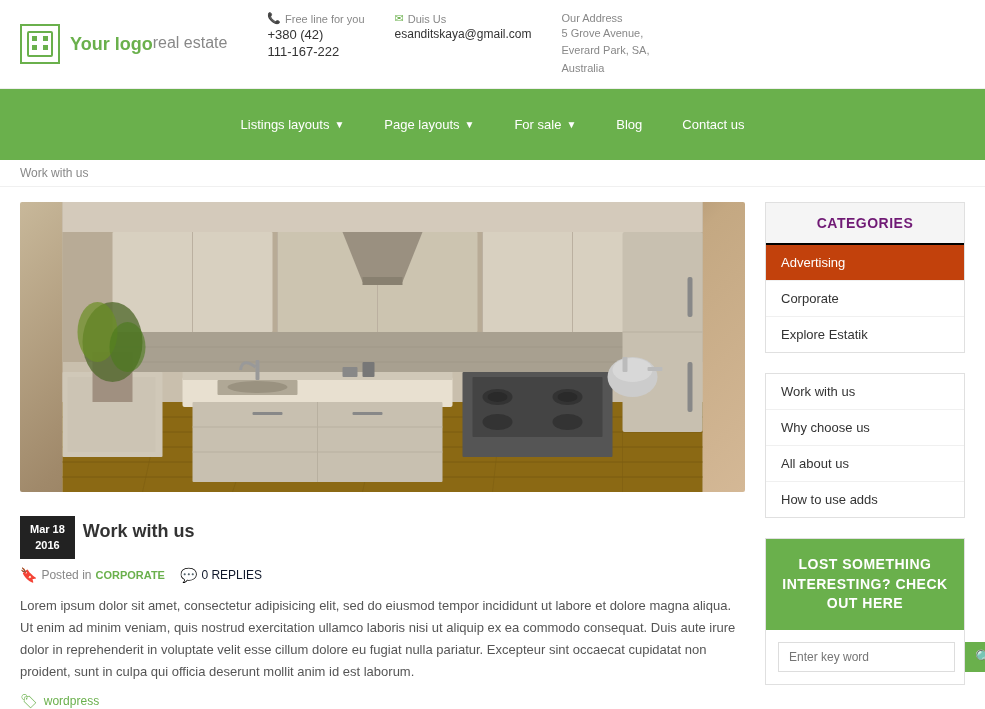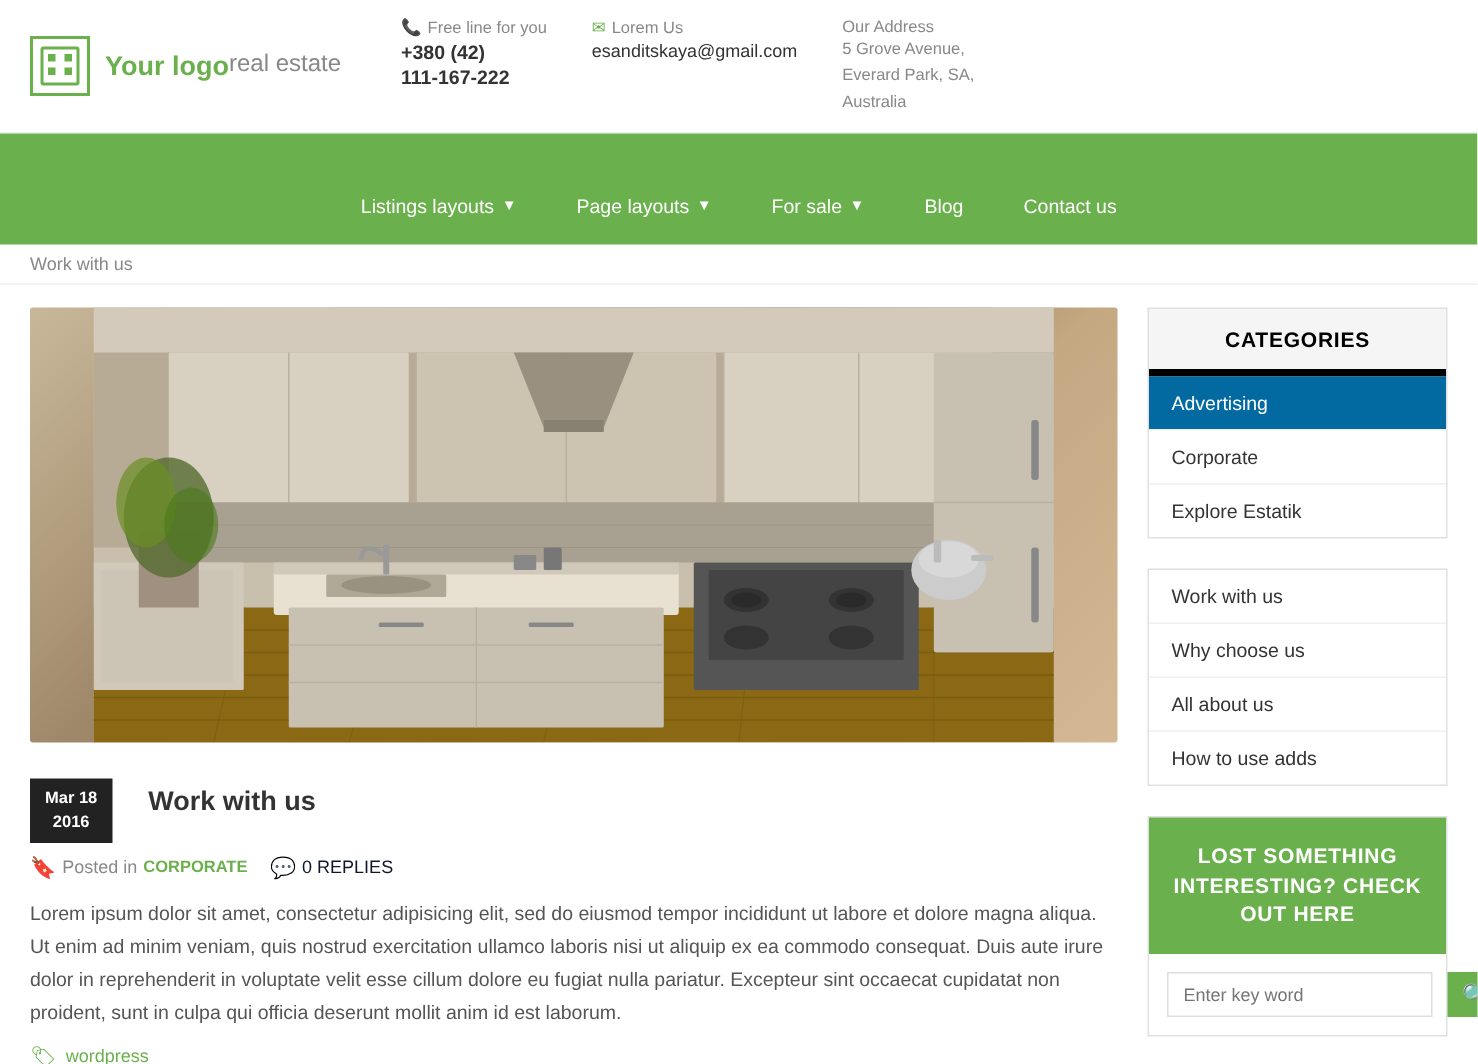--- a/index.html
+++ b/index.html
@@ -9,67 +9,67 @@
     .header { display: flex; align-items: center; padding: 12px 20px; background: #fff; border-bottom: 1px solid #eee; }
     .logo-area { display: flex; align-items: center; gap: 10px; min-width: 200px; }
     .logo-icon { width: 40px; height: 40px; border: 2px solid #6ab04c; display: flex; align-items: center; justify-content: center; }
     .logo-icon svg { width: 30px; height: 30px; }
     .logo-text { display: flex; flex-direction: row; }
     .logo-title { color: #6ab04c; font-size: 18px; font-weight: bold; }
     .logo-sub { color: #888; font-size: 16px; }
     .contact-info { display: flex; gap: 30px; margin-left: 40px; flex: 1; }
     .contact-item { display: flex; flex-direction: column; gap: 2px; }
     .contact-label { color: #888; font-size: 11px; display: flex; align-items: center; gap: 4px; }
-    .contact-value { font-size: 13px; color: #333; font-weight: bold; }
+    .contact-value { font-size: 13px; color: #333; font-weight: normal; }
     .contact-email { font-size: 12px; color: #333; }
     .contact-address { font-size: 11px; color: #888; line-height: 1.4; }
 
     
     .navbar { background: #6ab04c; padding: 0 20px; display: flex; align-items: center; justify-content: center; gap: 0; }
-    .nav-item { color: #fff; padding: 18px 20px; font-size: 13px; cursor: pointer; display: flex; align-items: center; gap: 5px; white-space: nowrap; margin-top: 23px; }
+    .nav-item { color: #fff; padding: 28px 20px; font-size: 13px; cursor: pointer; display: flex; align-items: center; gap: 5px; white-space: nowrap; }
     .nav-arrow { font-size: 10px; }
 
     
     .breadcrumb { padding: 6px 20px; font-size: 12px; color: #888; border-bottom: 1px solid #f0f0f0; }
 
     
     .main-content { display: flex; gap: 20px; padding: 15px 20px; }
     .content-area { flex: 1; min-width: 0; }
     .sidebar { width: 200px; flex-shrink: 0; }
 
     
     .featured-image { width: 100%; height: 290px; background: linear-gradient(135deg, #c8b89a 0%, #a0896a 30%, #8b7355 50%, #c4a882 70%, #d4b896 100%); border-radius: 2px; overflow: hidden; position: relative; }
     
     
     .post-date { background: #222; color: #fff; padding: 6px 10px; font-size: 11px; font-weight: bold; display: inline-block; margin-top: 12px; text-align: center; line-height: 1.4; }
-    .post-header { display: flex; align-items: center; gap: 24px; margin-top: 12px; }
+    .post-header { display: flex; align-items: center; gap: 8px; margin-top: 12px; }
     .post-title { font-size: 18px; font-weight: bold; color: #333; }
 
     
     .post-meta { display: flex; align-items: center; gap: 15px; margin-top: 8px; font-size: 12px; color: #888; }
     .post-meta .posted-in { display: flex; align-items: center; gap: 4px; }
     .category-tag { color: #6ab04c; font-weight: bold; text-transform: uppercase; font-size: 11px; }
     .replies-tag { display: flex; align-items: center; gap: 4px; color: #6ab04c; font-size: 12px; }
     .icon-bookmark { color: #6ab04c; font-size: 14px; }
     .icon-comment { color: #6ab04c; font-size: 14px; }
 
     
     .post-body { margin-top: 12px; font-size: 13px; color: #555; line-height: 1.7; }
     .post-tags { margin-top: 10px; display: flex; align-items: center; gap: 6px; }
     .tag-icon { color: #6ab04c; font-size: 14px; }
     .tag-link { color: #6ab04c; font-size: 12px; }
 
     
     .sidebar-widget { border: 1px solid #e0e0e0; margin-bottom: 20px; }
-    .widget-title { background: #f5f5f5; padding: 12px 15px; font-size: 14px; font-weight: bold; text-align: center; color: #000000; border-bottom: 5px solid #000000; letter-spacing: 0.5px; }
+    .widget-title { background: #f5f5f5; padding: 12px 15px; font-size: 14px; font-weight: bold; text-align: center; color: #701a75; border-bottom: 2px solid #000000; letter-spacing: 0.5px; }
     .category-list { list-style: none; }
     .category-list li { border-bottom: 1px solid #f0f0f0; }
     .category-list li:last-child { border-bottom: none; }
     .category-list li a { display: block; padding: 10px 15px; color: #333; text-decoration: none; font-size: 13px; }
-    .category-list li.active a { background: #0369a1; color: #fff; }
+    .category-list li.active a { background: #c2410c; color: #fff; }
 
     .recent-list { list-style: none; }
     .recent-list li { border-bottom: 1px solid #f0f0f0; }
     .recent-list li:last-child { border-bottom: none; }
     .recent-list li a { display: block; padding: 10px 15px; color: #333; text-decoration: none; font-size: 13px; }
 
     
     .search-widget { border: 1px solid #e0e0e0; }
     .search-widget-header { background: #6ab04c; padding: 16px 15px; text-align: center; color: #fff; font-size: 14px; font-weight: bold; line-height: 1.4; letter-spacing: 0.5px; }
     .search-box { display: flex; padding: 12px; gap: 10px; }
@@ -103,21 +103,21 @@
       <span class="contact-label">
         <span style="color:#6ab04c;">📞</span>
         <span>Free line for you</span>
       </span>
       <span class="contact-value">+380 (42)</span>
       <span class="contact-value">111-167-222</span>
     </div>
     <div class="contact-item">
       <span class="contact-label">
         <span style="color:#6ab04c;">✉</span>
-        <span>Lorem Us</span>
+        <span>Duis Us</span>
       </span>
       <span class="contact-email">esanditskaya@gmail.com</span>
     </div>
     <div class="contact-item">
       <span class="contact-label">Our Address</span>
       <span class="contact-address">5 Grove Avenue,</span>
       <span class="contact-address">Everard Park, SA,</span>
       <span class="contact-address">Australia</span>
     </div>
   </div>

